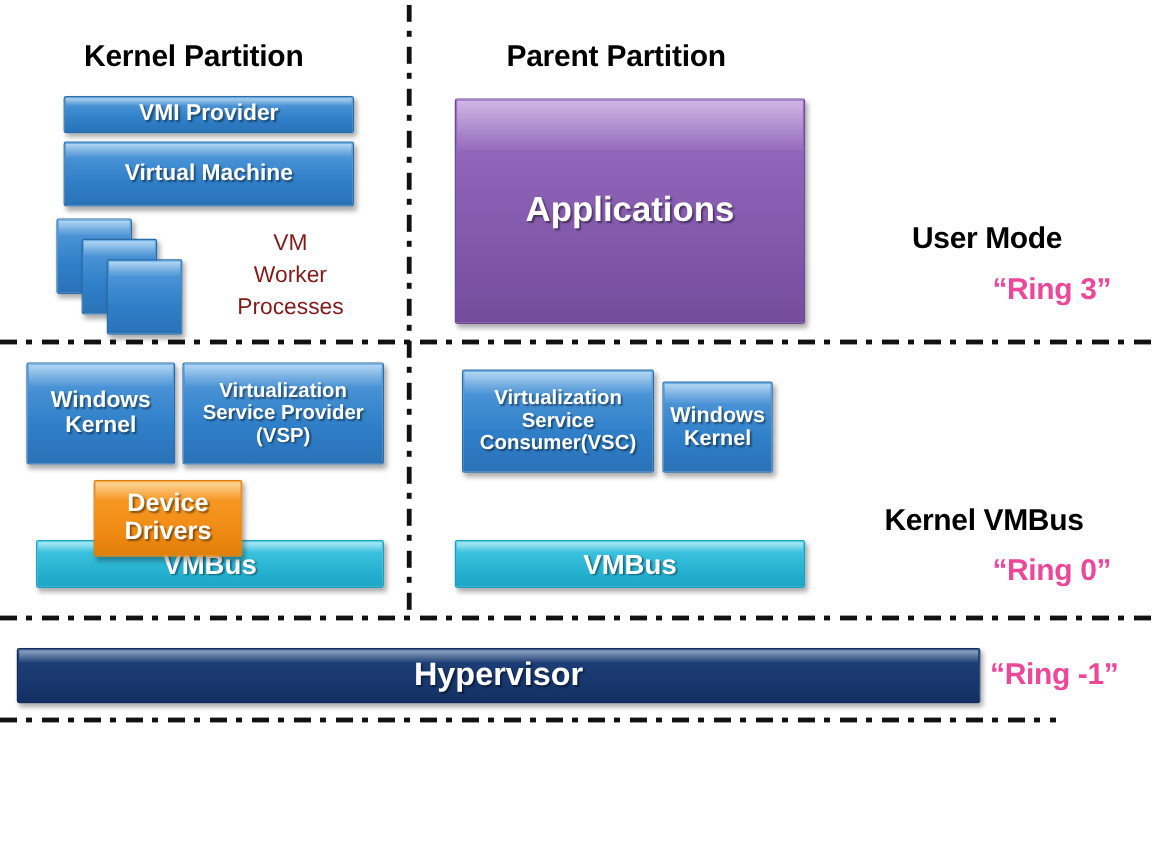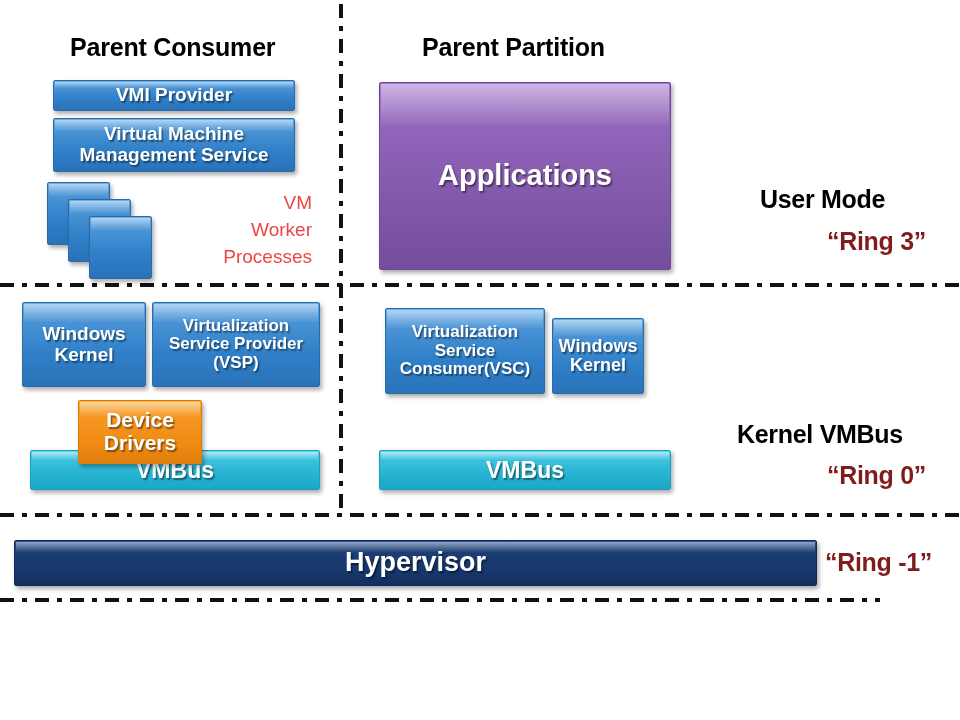--- a/index.html
+++ b/index.html
@@ -32,21 +32,21 @@
     font-weight: bold;
     font-size: 25px;
     color: #000000;
     white-space: nowrap;
     letter-spacing: -0.3px;
   }
   .ring-label {
     position: absolute;
     font-weight: bold;
     font-size: 25px;
-    color: #7f1d1d;
+    color: #ec4899;
     white-space: nowrap;
     letter-spacing: -0.3px;
     text-align: right;
   }
 
   
   .box {
     position: absolute;
     box-sizing: border-box;
     display: flex;
@@ -121,22 +121,22 @@
     left: 1px; right: 1px; top: 1px;
     height: 20%;
     background: linear-gradient(180deg, rgba(255,255,255,0.48), rgba(255,255,255,0.04));
     pointer-events: none;
   }
 
   
   .caption {
     position: absolute;
     font-size: 19px;
-    color: #ef4444;
-    text-align: right;
+    color: #7f1d1d;
+    text-align: center;
     line-height: 1.42;
     white-space: pre-line;
   }
 
   
   .divider-h {
     position: absolute;
     height: 0;
     border-top: 4px dashed #111111;
     
@@ -169,39 +169,38 @@
 <div id="canvas">
 
   <div class="divider-v" style="left:339px; top:4px; height:508px;"></div>
 
   <div class="divider-h" style="left:0px; top:283px; width:960px; height:4px;"></div>
 
   <div class="divider-h" style="left:0px; top:513px; width:960px; height:4px;"></div>
 
   <div class="divider-h" style="left:0px; top:598px; width:880px; height:4px;"></div>
 
-  <div class="partition-title" style="left:70px; top:33px;">Parent Consumer</div>
+  <div class="partition-title" style="left:70px; top:33px;">Kernel Partition</div>
 
   <div class="partition-title" style="left:422px; top:33px;">Parent Partition</div>
 
   <div class="mode-label" style="left:760px; top:185px;">User Mode</div>
   <div class="ring-label" style="left:827px; top:227px;">“Ring 3”</div>
 
   <div class="mode-label" style="left:737px; top:420px;">Kernel VMBus</div>
   <div class="ring-label" style="left:827px; top:461px;">“Ring 0”</div>
 
   <div class="ring-label" style="left:825px; top:548px;">“Ring -1”</div>
 
   <div class="box blue" style="left:53px; top:80px; width:242px; height:31px; font-size:19px;">
     <span class="lbl">VMI Provider</span>
   </div>
 
   <div class="box blue" style="left:53px; top:118px; width:242px; height:54px; font-size:19px; flex-direction:column;">
     <span class="lbl">Virtual Machine</span>
-    <span class="lbl">Management Service</span>
   </div>
 
   <div class="stack-sq" style="left:47px; top:182px; width:63px; height:63px;"></div>
   <div class="stack-sq" style="left:68px; top:199px; width:63px; height:63px;"></div>
   <div class="stack-sq" style="left:89px; top:216px; width:63px; height:63px;"></div>
 
   <div class="caption" style="left:172px; top:190px; width:140px;">VM
 Worker
 Processes</div>
 

